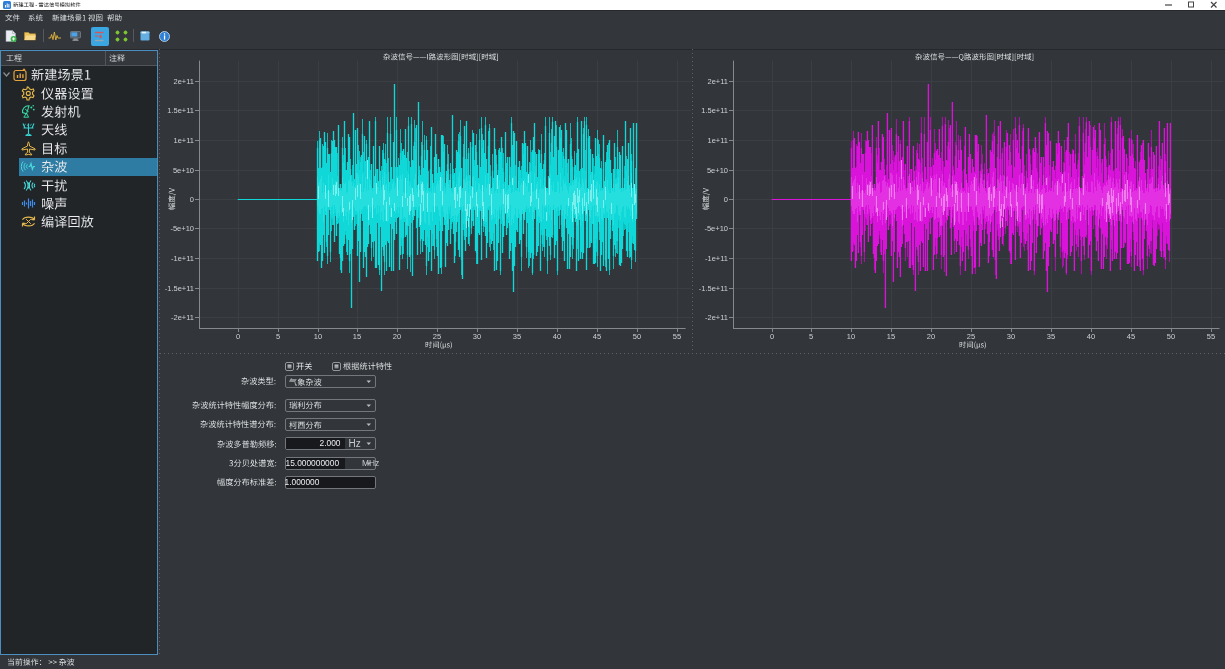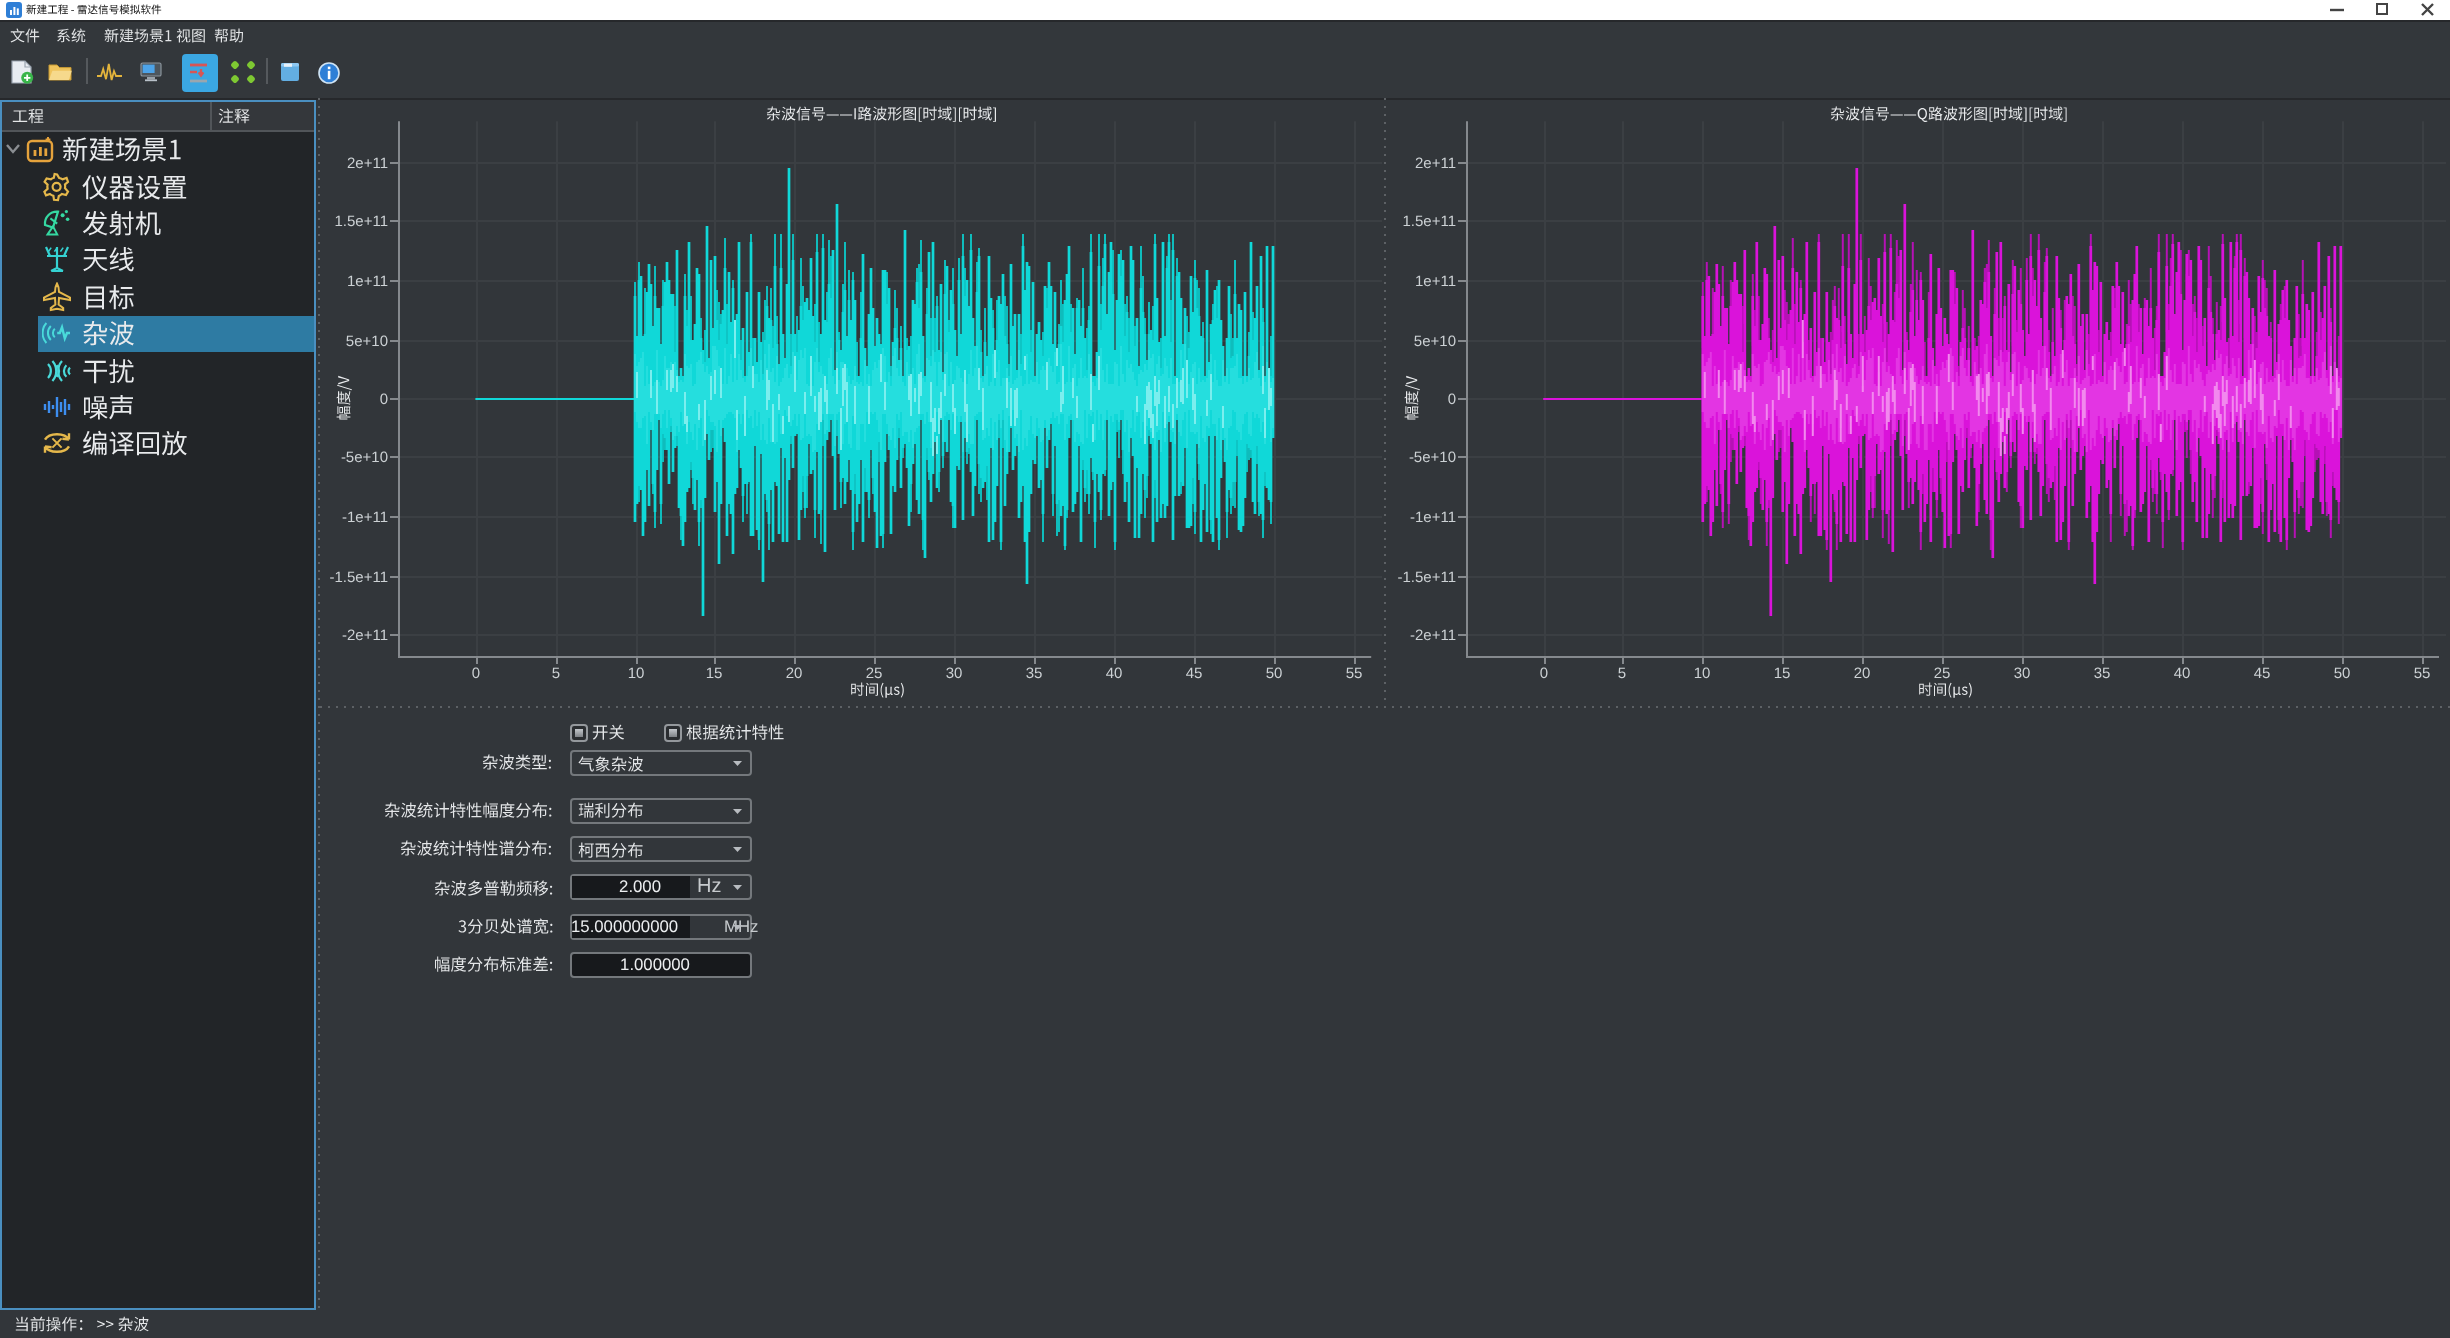--- a/index.html
+++ b/index.html
@@ -298,34 +298,34 @@
     <path transform="translate(0,7.2)" d="M3.3 -6.5V-5.9H6.6V-0.2C6.6 0 6.5 0 6.4 0C6.2 0.1 5.7 0.1 5.1 0C5.2 0.2 5.3 0.5 5.3 0.7C6.1 0.7 6.5 0.6 6.8 0.5C7.1 0.5 7.2 0.3 7.2 -0.2V-5.9H7.9V-6.5ZM4.2 -4.2H5.3V-2.2H4.2ZM3.7 -4.8V-1.1H4.2V-1.6H5.8V-4.8ZM1.6 -6.9V-5.3H0.4V-4.7H1.6C1.3 -3.6 0.8 -2.4 0.3 -1.7C0.4 -1.6 0.5 -1.3 0.6 -1.1C1 -1.6 1.3 -2.5 1.6 -3.4V0.6H2.2V-3.5C2.5 -3.1 2.8 -2.6 2.9 -2.3L3.3 -2.9C3.1 -3.1 2.5 -4 2.2 -4.3V-4.7H3.2V-5.3H2.2V-6.9Z M8.7 -6.4V-5.8H11.1V-4.6H9.1V0.6H9.7V0.1H14.9V0.6H15.5V-4.6H13.5V-5.8H15.9V-6.4ZM9.7 -0.5V-2C9.8 -1.9 10 -1.7 10.1 -1.6C11.3 -2.2 11.6 -3.1 11.7 -4.0H12.9V-2.7C12.9 -2 13 -1.9 13.7 -1.9C13.8 -1.9 14.7 -1.9 14.8 -1.9H14.9V-0.5ZM9.7 -2.0V-4.0H11.1C11.1 -3.3 10.8 -2.5 9.7 -2ZM11.7 -4.6V-5.8H12.9V-4.6ZM13.5 -4.0H14.9V-2.5C14.9 -2.5 14.9 -2.5 14.8 -2.5C14.6 -2.5 13.9 -2.5 13.8 -2.5C13.5 -2.5 13.5 -2.5 13.5 -2.7Z M21.9 -6.7 21.4 -6.5C21.9 -5.3 22.9 -4 23.8 -3.2C23.9 -3.4 24.1 -3.6 24.3 -3.7C23.4 -4.4 22.4 -5.6 21.9 -6.7ZM19.1 -6.7C18.6 -5.5 17.7 -4.3 16.8 -3.6C16.9 -3.5 17.2 -3.3 17.3 -3.1C17.5 -3.3 17.7 -3.5 17.9 -3.7V-3.2H19.5C19.3 -1.8 18.9 -0.5 16.9 0.2C17.1 0.3 17.2 0.5 17.3 0.7C19.4 -0.1 19.9 -1.6 20.2 -3.2H22.4C22.3 -1.1 22.2 -0.3 22 -0.1C21.9 -0 21.8 -0 21.6 -0C21.4 -0 20.9 -0 20.4 -0.1C20.5 0.1 20.6 0.4 20.6 0.5C21.1 0.6 21.6 0.6 21.9 0.6C22.2 0.5 22.4 0.5 22.5 0.3C22.8 -0 22.9 -1 23.1 -3.5C23.1 -3.6 23.1 -3.8 23.1 -3.8H18C18.7 -4.5 19.3 -5.5 19.7 -6.5Z M27.9 -6.9C27.8 -6.5 27.6 -6.1 27.4 -5.6H25.1V-5.0H27.2C26.6 -3.9 25.9 -2.9 24.9 -2.3C25 -2.1 25.1 -1.9 25.2 -1.7C25.7 -2 26.1 -2.4 26.4 -2.8V-0.1H27.0V-3.0H28.8V0.7H29.4V-3.0H31.3V-0.9C31.3 -0.8 31.2 -0.7 31.1 -0.7C30.9 -0.7 30.5 -0.7 29.9 -0.7C30 -0.6 30.1 -0.4 30.1 -0.2C30.8 -0.2 31.3 -0.2 31.5 -0.3C31.8 -0.4 31.9 -0.6 31.9 -0.9V-3.5H31.3H29.4V-4.6H28.8V-3.5H27C27.3 -4 27.6 -4.5 27.8 -5.0H32.3V-5.6H28.1C28.3 -6 28.4 -6.4 28.5 -6.7Z" fill="#e4e6e8"></path>
   </svg>
 <svg class="abs" style="left:366.0px;top:423.0px" width="6" height="4">
     <path d="M0.5 0.5 L2.75 3 L5 0.5 Z" fill="#b8bcc0"></path>
   </svg>
 <svg style="position:absolute;left:217.0px;top:439.5px" width="61" height="11">
     <path transform="translate(0,7.2)" d="M2.2 -1.7C1.8 -1.1 1.2 -0.6 0.5 -0.2C0.7 -0.1 0.9 0.1 1 0.2C1.6 -0.2 2.3 -0.9 2.8 -1.5ZM5.2 -1.5C5.8 -1 6.5 -0.3 6.8 0.1L7.3 -0.2C7 -0.6 6.3 -1.3 5.7 -1.7ZM3.2 -6.9C3.1 -6.5 3.1 -6.2 3 -5.9H0.8V-5.3H2.8C2.5 -4.6 1.8 -4 0.4 -3.6C0.5 -3.5 0.7 -3.3 0.7 -3.1C2.4 -3.6 3.1 -4.3 3.5 -5.3H5.3V-4.2C5.3 -3.5 5.5 -3.4 6.1 -3.4C6.2 -3.4 6.9 -3.4 7 -3.4C7.6 -3.4 7.7 -3.6 7.8 -4.6C7.6 -4.7 7.4 -4.8 7.3 -4.9C7.2 -4.1 7.2 -3.9 7 -3.9C6.8 -3.9 6.3 -3.9 6.2 -3.9C6 -3.9 5.9 -4 5.9 -4.2V-5.9H3.6C3.7 -6.2 3.7 -6.6 3.8 -6.9ZM0.6 -2.8V-2.2H3.7V-0.1C3.7 0 3.7 0 3.6 0.1C3.4 0.1 3 0.1 2.5 0C2.6 0.2 2.7 0.5 2.7 0.6C3.4 0.6 3.8 0.6 4 0.5C4.3 0.4 4.4 0.3 4.4 -0.1V-2.2H7.6V-2.8H4.4V-3.5H3.7V-2.8Z M9 -6.4C9.4 -6.1 10.1 -5.7 10.4 -5.4L10.7 -5.9C10.4 -6.2 9.8 -6.6 9.3 -6.8ZM8.5 -4.1C9 -3.9 9.7 -3.5 10 -3.3L10.3 -3.8C10 -4 9.3 -4.4 8.9 -4.6ZM8.7 0.2 9.2 0.5C9.7 -0.2 10.2 -1.2 10.5 -2.1L10.1 -2.5C9.7 -1.5 9.1 -0.5 8.7 0.2ZM13.1 -5.1V-3.7H11.7V-5.1ZM11.1 -5.7V-3.6C11.1 -2.4 11 -0.8 10.1 0.3C10.3 0.4 10.5 0.5 10.6 0.6C11.4 -0.4 11.6 -1.9 11.7 -3.1H11.9C12.2 -2.3 12.6 -1.5 13.2 -0.9C12.6 -0.4 12 -0.1 11.2 0.2C11.3 0.3 11.5 0.5 11.6 0.7C12.4 0.4 13 0 13.6 -0.5C14.2 0 14.9 0.4 15.7 0.7C15.8 0.5 16 0.3 16.1 0.1C15.3 -0.1 14.6 -0.4 14.1 -0.9C14.7 -1.6 15.2 -2.5 15.5 -3.5L15.1 -3.7L15 -3.7H13.7V-5.1H15.2C15.1 -4.7 15 -4.4 14.8 -4.1L15.4 -3.9C15.6 -4.4 15.8 -5 16 -5.6L15.6 -5.7L15.5 -5.7H13.7V-6.9H13.1V-5.7ZM12.5 -3.1H14.7C14.5 -2.4 14.1 -1.8 13.6 -1.3C13.1 -1.8 12.8 -2.4 12.5 -3.1Z M20.1 -6.9C19.6 -6.2 18.6 -5.4 17.3 -4.9C17.4 -4.8 17.6 -4.6 17.7 -4.4C18.5 -4.8 19.1 -5.2 19.7 -5.6H22C21.6 -5.1 21 -4.7 20.3 -4.3C20 -4.5 19.6 -4.8 19.3 -5L18.8 -4.7C19.2 -4.5 19.5 -4.3 19.8 -4C18.9 -3.6 18 -3.3 17 -3.1C17.1 -3 17.3 -2.7 17.3 -2.6C19.5 -3 21.9 -4.1 22.9 -6L22.5 -6.2L22.4 -6.2H20.3C20.5 -6.4 20.7 -6.6 20.8 -6.8ZM21.5 -4C20.9 -3.2 19.7 -2.3 18 -1.7C18.2 -1.6 18.3 -1.4 18.4 -1.3C19.5 -1.7 20.3 -2.2 21 -2.7H23.2C22.8 -2.1 22.2 -1.6 21.5 -1.2C21.2 -1.4 20.8 -1.8 20.5 -2L20 -1.7C20.3 -1.5 20.7 -1.1 21 -0.9C19.8 -0.3 18.4 -0.1 17 0.1C17.1 0.2 17.2 0.5 17.3 0.7C20.2 0.3 23 -0.6 24.1 -3.1L23.7 -3.3L23.6 -3.3H21.6C21.8 -3.5 22 -3.7 22.2 -3.9Z M25.9 -5.1C26.1 -4.7 26.4 -4.2 26.5 -3.8L27 -4.1C26.9 -4.4 26.7 -4.9 26.4 -5.3ZM31 -5.3C30.8 -4.9 30.5 -4.4 30.3 -4L30.8 -3.8C31 -4.2 31.3 -4.7 31.5 -5.1ZM30.3 -6.9C30.1 -6.6 29.9 -6.2 29.7 -5.9H27.3L27.6 -6C27.5 -6.3 27.3 -6.7 27.1 -6.9L26.5 -6.7C26.7 -6.5 26.9 -6.1 27 -5.9H25.5V-5.4H27.6V-3.8H25.0V-3.2H32.4V-3.8H29.8V-5.4H32.0V-5.9H30.3C30.5 -6.1 30.7 -6.4 30.9 -6.7ZM28.2 -5.4H29.2V-3.8H28.2ZM26.7 -1.0H30.7V-0.1H26.7ZM26.7 -1.4V-2.2H30.7V-1.4ZM26.1 -2.7V0.6H26.7V0.4H30.7V0.6H31.3V-2.7Z M38.2 -6.9C38.2 -6.2 38.2 -5.6 38.1 -5.0H37.0V-4.4H38.1C38 -2.4 37.7 -0.8 36.4 0.2C36.6 0.3 36.8 0.5 36.9 0.7C38.2 -0.4 38.6 -2.3 38.7 -4.4H39.8C39.8 -1.4 39.7 -0.3 39.5 -0.1C39.4 0 39.3 0.1 39.2 0C39 0 38.6 0 38.2 0C38.3 0.2 38.4 0.4 38.4 0.6C38.8 0.6 39.2 0.6 39.5 0.6C39.7 0.6 39.9 0.5 40 0.3C40.3 -0.1 40.4 -1.2 40.4 -4.7C40.4 -4.8 40.4 -5 40.4 -5.0H38.7C38.7 -5.6 38.7 -6.2 38.7 -6.9ZM33.5 -3.9V-2.0H34.9V-1.3H33.1V-0.8H34.9V0.7H35.5V-0.8H37.2V-1.3H35.5V-2.0H37.0V-3.9H35.5V-4.4H36.4V-5.6H37.2V-6.1H36.4V-6.9H35.9V-6.1H34.6V-6.9H34.1V-6.1H33.2V-5.6H34.1V-4.4H34.9V-3.9ZM35.9 -5.6V-4.9H34.6V-5.6ZM34 -3.4H34.9V-2.5H34ZM35.5 -3.4H36.4V-2.5H35.5Z M46.7 -4.1C46.7 -1.2 46.6 -0.3 44.7 0.2C44.8 0.4 44.9 0.5 45 0.7C47.1 0.1 47.2 -1.1 47.3 -4.1ZM47 -0.7C47.5 -0.3 48.2 0.3 48.6 0.7L48.9 0.3C48.6 -0.1 47.9 -0.6 47.3 -1ZM44.5 -3.2C44.1 -1.5 43.1 -0.3 41.4 0.2C41.5 0.3 41.7 0.5 41.7 0.7C43.6 0 44.6 -1.2 45 -3ZM42.1 -3.3C41.9 -2.6 41.7 -2 41.3 -1.6C41.4 -1.5 41.7 -1.4 41.8 -1.3C42.1 -1.8 42.4 -2.5 42.6 -3.1ZM45.5 -5.0V-1.1H46.0V-4.5H48.0V-1.1H48.6V-5.0H47.1L47.4 -5.9H48.8V-6.4H45.2V-5.9H46.8C46.7 -5.6 46.6 -5.2 46.5 -5ZM41.9 -6.2V-4.3H41.3V-3.8H43.0V-1.3H43.6V-3.8H45.1V-4.3H43.7V-5.3H44.9V-5.9H43.7V-6.9H43.2V-4.3H42.4V-6.2Z M52 -6.8C51.4 -6.6 50.5 -6.3 49.7 -6.2C49.7 -6 49.8 -5.8 49.8 -5.7C50.2 -5.7 50.5 -5.8 50.8 -5.9V-4.5H49.6V-4.0H50.7C50.4 -3 49.9 -2 49.5 -1.4C49.6 -1.2 49.7 -1 49.8 -0.8C50.2 -1.3 50.5 -2.1 50.8 -3.0V0.7H51.4V-3.1C51.6 -2.7 51.9 -2.3 52 -2L52.4 -2.5C52.3 -2.7 51.6 -3.5 51.4 -3.8V-4.0H52.4V-4.5H51.4V-6C51.8 -6.1 52.1 -6.2 52.4 -6.3ZM53.4 -4.8C53.7 -4.7 54 -4.4 54.2 -4.2C53.6 -3.9 53 -3.7 52.3 -3.5C52.4 -3.4 52.6 -3.2 52.7 -3.1C54.3 -3.5 55.9 -4.4 56.6 -5.9L56.2 -6.1L56.1 -6.1H54.6C54.7 -6.3 54.9 -6.5 55.1 -6.8L54.4 -6.9C54.1 -6.3 53.3 -5.6 52.3 -5.1C52.4 -5 52.6 -4.8 52.7 -4.7C53.2 -4.9 53.7 -5.2 54 -5.6H55.7C55.5 -5.2 55.1 -4.8 54.7 -4.5C54.4 -4.7 54.1 -5 53.8 -5.1ZM53.8 -1.6C54.1 -1.4 54.5 -1.1 54.7 -0.8C54 -0.3 53.1 0 52.2 0.2C52.3 0.3 52.4 0.5 52.5 0.7C54.5 0.2 56.3 -0.8 57.1 -3L56.7 -3.2L56.5 -3.2H55.1C55.3 -3.4 55.4 -3.6 55.6 -3.8L54.9 -3.9C54.5 -3.2 53.7 -2.3 52.4 -1.8C52.6 -1.7 52.7 -1.5 52.8 -1.3C53.6 -1.7 54.2 -2.1 54.6 -2.6H56.3C56 -2.1 55.6 -1.6 55.2 -1.2C54.9 -1.4 54.6 -1.7 54.2 -1.9Z M58.5 -3.2C58.8 -3.2 59.1 -3.4 59.1 -3.8C59.1 -4.1 58.8 -4.3 58.5 -4.3C58.2 -4.3 58 -4.1 58 -3.8C58 -3.4 58.2 -3.2 58.5 -3.2ZM58.5 0.1C58.8 0.1 59.1 -0.1 59.1 -0.5C59.1 -0.8 58.8 -1 58.5 -1C58.2 -1 58 -0.8 58 -0.5C58 -0.1 58.2 0.1 58.5 0.1Z" fill="#e4e6e8"></path>
   </svg>
 <div class="abs" style="left:284.5px;top:437.3px;width:91px;height:13px;background:#32363a;border:1px solid #74787c;border-radius:2px"></div>
 <div class="abs" style="left:285.5px;top:438.3px;width:59px;height:11px;background:#17191c"></div>
-<div class="abs" style="left:285.5px;top:437.3px;width:59px;height:13px;color:#eceef0;font-size:8.4px;line-height:13px;text-align:right;padding-right:14px">2.000</div>
+<div class="abs" style="left:285.5px;top:437.3px;width:59px;height:13px;color:#eceef0;font-size:8.4px;line-height:13px;text-align:right;padding-right:4px">2.000</div>
 <div class="abs" style="left:348.5px;top:437.3px;height:13px;color:#c6cacd;font-size:10px;line-height:13px">Hz</div>
 <svg class="abs" style="left:366.0px;top:442.3px" width="6" height="4">
     <path d="M0.5 0.5 L2.75 3 L5 0.5 Z" fill="#b8bcc0"></path>
   </svg>
 <svg style="position:absolute;left:229.0px;top:458.9px" width="49" height="11">
     <path transform="translate(0,7.2)" d="M2.2 0.1C3.2 0.1 4.1 -0.5 4.1 -1.6C4.1 -2.4 3.5 -3 2.8 -3.1V-3.2C3.5 -3.4 3.9 -3.9 3.9 -4.6C3.9 -5.6 3.1 -6.1 2.1 -6.1C1.4 -6.1 0.9 -5.8 0.5 -5.4L0.9 -4.9C1.2 -5.3 1.6 -5.5 2.1 -5.5C2.7 -5.5 3.1 -5.1 3.1 -4.6C3.1 -3.9 2.7 -3.4 1.5 -3.4V-2.8C2.9 -2.8 3.3 -2.4 3.3 -1.6C3.3 -0.9 2.8 -0.5 2.1 -0.5C1.4 -0.5 1 -0.8 0.6 -1.2L0.2 -0.7C0.6 -0.3 1.2 0.1 2.2 0.1Z M10.1 -6.7 9.5 -6.5C10.1 -5.3 11.1 -4 11.9 -3.2C12.1 -3.4 12.3 -3.6 12.4 -3.7C11.6 -4.4 10.6 -5.6 10.1 -6.7ZM7.2 -6.7C6.7 -5.5 5.9 -4.3 4.9 -3.6C5.1 -3.5 5.3 -3.3 5.4 -3.1C5.7 -3.3 5.9 -3.5 6.1 -3.7V-3.2H7.7C7.5 -1.8 7 -0.5 5.1 0.2C5.2 0.3 5.4 0.5 5.5 0.7C7.6 -0.1 8.1 -1.6 8.3 -3.2H10.5C10.5 -1.1 10.3 -0.3 10.1 -0.1C10 -0 9.9 -0 9.8 -0C9.6 -0 9.1 -0 8.5 -0.1C8.7 0.1 8.7 0.4 8.7 0.5C9.3 0.6 9.8 0.6 10 0.6C10.3 0.5 10.5 0.5 10.7 0.3C11 -0 11.1 -1 11.2 -3.5C11.2 -3.6 11.2 -3.8 11.2 -3.8H6.1C6.8 -4.5 7.4 -5.5 7.9 -6.5Z M16.5 -5.3V-3.5C16.5 -2.3 16.3 -0.9 13.2 0.1C13.4 0.3 13.5 0.5 13.6 0.6C16.8 -0.5 17.2 -2.1 17.2 -3.5V-5.3ZM17.1 -0.9C18.1 -0.5 19.3 0.2 19.9 0.6L20.3 0.1C19.6 -0.3 18.4 -0.9 17.4 -1.3ZM14.2 -6.5V-1.6H14.8V-5.9H18.9V-1.6H19.5V-6.5Z M24.4 -5C24.3 -3.9 24 -2.9 23.6 -2.1C23.3 -2.7 23 -3.4 22.8 -4.3C22.9 -4.6 22.9 -4.8 23 -5ZM22.8 -6.9C22.5 -5.2 22 -3.7 21.4 -2.8C21.5 -2.8 21.8 -2.6 21.9 -2.5C22.1 -2.8 22.3 -3.1 22.5 -3.5C22.7 -2.7 23 -2.1 23.3 -1.6C22.7 -0.8 22 -0.2 21.2 0.2C21.4 0.3 21.6 0.5 21.7 0.7C22.5 0.3 23.1 -0.3 23.7 -1C24.7 0.1 26 0.4 27.4 0.4H28.6C28.7 0.2 28.8 -0.1 28.9 -0.2C28.5 -0.2 27.7 -0.2 27.4 -0.2C26.2 -0.2 24.9 -0.5 24 -1.6C24.6 -2.6 25 -3.9 25.1 -5.5L24.7 -5.6L24.6 -5.6H23.2C23.3 -5.9 23.3 -6.3 23.4 -6.7ZM26 -6.9V-0.8H26.6V-4.3C27.2 -3.6 27.8 -2.8 28.1 -2.3L28.6 -2.7C28.3 -3.3 27.5 -4.2 26.9 -4.9L26.6 -4.7V-6.9Z M29.9 -6.3C30.3 -5.9 30.8 -5.3 31 -5L31.5 -5.4C31.2 -5.7 30.7 -6.3 30.3 -6.7ZM31.9 -4.9C32.2 -4.6 32.4 -4.2 32.6 -3.9L33 -4.2C32.9 -4.5 32.6 -4.9 32.3 -5.2ZM36.2 -5.2C36 -4.8 35.8 -4.4 35.5 -4.1L35.9 -3.9C36.2 -4.2 36.4 -4.6 36.7 -4.9ZM29.5 -4.3V-3.7H30.6V-0.7C30.6 -0.4 30.4 -0.1 30.3 -0C30.4 0.1 30.5 0.3 30.6 0.5C30.7 0.3 30.9 0.2 32.2 -0.7C32.1 -0.9 32 -1.1 32 -1.3L31.2 -0.8V-4.3ZM31.6 -3.7V-3.2H37.0V-3.7H35.3V-5.3H36.7V-5.9H35.4C35.5 -6.1 35.7 -6.4 35.9 -6.7L35.4 -6.9C35.2 -6.6 35 -6.2 34.8 -5.9H33.5L33.8 -6C33.6 -6.2 33.4 -6.6 33.1 -6.9L32.7 -6.7C32.9 -6.4 33.1 -6.1 33.2 -5.9H31.9V-5.3H33.3V-3.7ZM33.8 -5.3H34.7V-3.7H33.8ZM33 -1.0H35.7V-0.3H33ZM33 -1.5V-2.1H35.7V-1.5ZM32.4 -2.6V0.6H33.0V0.2H35.7V0.6H36.3V-2.6Z M41.6 -1.6V-0.2C41.6 0.4 41.9 0.6 42.7 0.6C42.9 0.6 44 0.6 44.2 0.6C45 0.6 45.2 0.3 45.2 -1C45.1 -1 44.8 -1.1 44.7 -1.2C44.6 -0.1 44.6 0 44.2 0C43.9 0 42.9 0 42.7 0C42.3 0 42.3 -0 42.3 -0.2V-1.6ZM41 -2.6V-1.9C41 -1.3 40.7 -0.4 37.7 0.3C37.8 0.4 38 0.6 38.1 0.8C41.3 0 41.6 -1.1 41.6 -1.9V-2.6ZM39 -3.4V-0.8H39.6V-2.9H43.2V-0.9H43.9V-3.4ZM40.9 -6.8C41 -6.6 41.1 -6.4 41.2 -6.2H38.0V-4.7H38.5V-5.6H44.3V-4.7H44.9V-6.2H42C41.9 -6.4 41.7 -6.7 41.5 -7ZM42.2 -5.3V-4.8H40.7V-5.3H40.0V-4.8H38.8V-4.3H40.0V-3.7H40.7V-4.3H42.2V-3.7H42.9V-4.3H44.1V-4.8H42.9V-5.3Z M46.7 -3.2C47 -3.2 47.2 -3.4 47.2 -3.8C47.2 -4.1 47 -4.3 46.7 -4.3C46.4 -4.3 46.1 -4.1 46.1 -3.8C46.1 -3.4 46.4 -3.2 46.7 -3.2ZM46.7 0.1C47 0.1 47.2 -0.1 47.2 -0.5C47.2 -0.8 47 -1 46.7 -1C46.4 -1 46.1 -0.8 46.1 -0.5C46.1 -0.1 46.4 0.1 46.7 0.1Z" fill="#e4e6e8"></path>
   </svg>
 <div class="abs" style="left:284.5px;top:456.7px;width:91px;height:13px;background:#32363a;border:1px solid #74787c;border-radius:2px"></div>
 <div class="abs" style="left:285.5px;top:457.7px;width:59px;height:11px;background:#17191c"></div>
 <div class="abs" style="left:285.5px;top:456.7px;width:59px;height:13px;color:#eceef0;font-size:8.4px;line-height:13px;text-align:right;padding-right:12px">15.000000000</div>
 <div class="abs" style="left:362px;top:456.7px;height:13px;color:#c6cacd;font-size:8.4px;line-height:13px">MHz</div>
 <svg class="abs" style="left:366.0px;top:461.7px" width="6" height="4">
     <path d="M0.5 0.5 L2.75 3 L5 0.5 Z" fill="#b8bcc0"></path>
   </svg>
 <svg style="position:absolute;left:217.0px;top:477.7px" width="61" height="11">
     <path transform="translate(0,7.2)" d="M3.5 -6.5V-5.9H7.8V-6.5ZM4.5 -4.9H6.8V-3.9H4.5ZM4 -5.4V-3.4H7.4V-5.4ZM0.5 -5.3V-1.0H1.0V-4.8H1.6V0.7H2.1V-4.8H2.8V-1.7C2.8 -1.7 2.8 -1.6 2.7 -1.6C2.6 -1.6 2.5 -1.6 2.3 -1.6C2.4 -1.5 2.5 -1.3 2.5 -1.1C2.7 -1.1 2.9 -1.1 3.1 -1.2C3.2 -1.3 3.3 -1.5 3.3 -1.7V-5.3H2.1V-6.9H1.6V-5.3ZM4.1 -1.0H5.3V-0.1H4.1ZM7.1 -1.0V-0.1H5.8V-1ZM4.1 -1.5V-2.3H5.3V-1.5ZM7.1 -1.5H5.8V-2.3H7.1ZM3.6 -2.8V0.7H4.1V0.4H7.1V0.6H7.7V-2.8Z M11.4 -5.3V-4.6H10.0V-4.1H11.4V-2.7H14.6V-4.1H15.9V-4.6H14.6V-5.3H13.9V-4.6H12.0V-5.3ZM13.9 -4.1V-3.2H12.0V-4.1ZM14.4 -1.7C14 -1.2 13.5 -0.9 12.9 -0.6C12.4 -0.9 11.9 -1.3 11.5 -1.7ZM10.2 -2.2V-1.7H11.2L10.9 -1.5C11.3 -1.1 11.7 -0.7 12.3 -0.4C11.5 -0.1 10.6 0 9.8 0.1C9.9 0.2 10 0.5 10 0.6C11 0.5 12 0.3 12.9 -0.1C13.7 0.3 14.7 0.5 15.7 0.7C15.8 0.5 16 0.3 16.1 0.1C15.2 0 14.3 -0.1 13.6 -0.4C14.3 -0.8 14.9 -1.3 15.3 -2L14.9 -2.2L14.8 -2.2ZM12.1 -6.8C12.2 -6.6 12.3 -6.3 12.4 -6.1H9.2V-3.8C9.2 -2.6 9.2 -0.9 8.5 0.4C8.7 0.4 8.9 0.6 9.1 0.7C9.7 -0.6 9.8 -2.5 9.8 -3.8V-5.5H16.0V-6.1H13.1C13 -6.3 12.8 -6.7 12.7 -6.9Z M21.9 -6.7 21.4 -6.5C21.9 -5.3 22.9 -4 23.8 -3.2C23.9 -3.4 24.1 -3.6 24.3 -3.7C23.4 -4.4 22.4 -5.6 21.9 -6.7ZM19.1 -6.7C18.6 -5.5 17.7 -4.3 16.8 -3.6C16.9 -3.5 17.2 -3.3 17.3 -3.1C17.5 -3.3 17.7 -3.5 17.9 -3.7V-3.2H19.5C19.3 -1.8 18.9 -0.5 16.9 0.2C17.1 0.3 17.2 0.5 17.3 0.7C19.4 -0.1 19.9 -1.6 20.2 -3.2H22.4C22.3 -1.1 22.2 -0.3 22 -0.1C21.9 -0 21.8 -0 21.6 -0C21.4 -0 20.9 -0 20.4 -0.1C20.5 0.1 20.6 0.4 20.6 0.5C21.1 0.6 21.6 0.6 21.9 0.6C22.2 0.5 22.4 0.5 22.5 0.3C22.8 -0 22.9 -1 23.1 -3.5C23.1 -3.6 23.1 -3.8 23.1 -3.8H18C18.7 -4.5 19.3 -5.5 19.7 -6.5Z M27.9 -6.9C27.8 -6.5 27.6 -6.1 27.4 -5.6H25.1V-5.0H27.2C26.6 -3.9 25.9 -2.9 24.9 -2.3C25 -2.1 25.1 -1.9 25.2 -1.7C25.7 -2 26.1 -2.4 26.4 -2.8V-0.1H27.0V-3.0H28.8V0.7H29.4V-3.0H31.3V-0.9C31.3 -0.8 31.2 -0.7 31.1 -0.7C30.9 -0.7 30.5 -0.7 29.9 -0.7C30 -0.6 30.1 -0.4 30.1 -0.2C30.8 -0.2 31.3 -0.2 31.5 -0.3C31.8 -0.4 31.9 -0.6 31.9 -0.9V-3.5H31.3H29.4V-4.6H28.8V-3.5H27C27.3 -4 27.6 -4.5 27.8 -5.0H32.3V-5.6H28.1C28.3 -6 28.4 -6.4 28.5 -6.7Z M36.6 -6.3V-5.7H40.2V-6.3ZM39.2 -2.7C39.6 -1.8 40 -0.8 40.1 -0.1L40.6 -0.3C40.5 -1 40.1 -2 39.7 -2.8ZM36.8 -2.8C36.6 -1.9 36.2 -1.1 35.8 -0.5C35.9 -0.4 36.2 -0.2 36.3 -0.1C36.7 -0.8 37.1 -1.7 37.4 -2.7ZM36.3 -4.3V-3.7H38.0V-0.1C38 -0 38 -0 37.9 0C37.8 0 37.4 0 36.9 -0C37 0.2 37.1 0.4 37.1 0.6C37.7 0.6 38.1 0.6 38.3 0.5C38.6 0.4 38.6 0.2 38.6 -0.1V-3.7H40.6V-4.3ZM34.5 -6.9V-5.1H33.2V-4.6H34.3C34.1 -3.6 33.5 -2.4 33 -1.8C33.1 -1.6 33.3 -1.4 33.3 -1.2C33.8 -1.7 34.2 -2.6 34.5 -3.5V0.6H35.1V-3.6C35.4 -3.2 35.7 -2.7 35.8 -2.5L36.2 -3C36 -3.2 35.3 -4.1 35.1 -4.4V-4.6H36.1V-5.1H35.1V-6.9Z M41.4 -6.3C41.8 -5.7 42.3 -4.9 42.5 -4.4L43.1 -4.7C42.9 -5.2 42.4 -6 41.9 -6.5ZM41.4 -0 42 0.3C42.4 -0.5 42.9 -1.6 43.2 -2.5L42.7 -2.8C42.3 -1.8 41.8 -0.7 41.4 -0ZM44.6 -3.2H46.3V-2.1H44.6ZM44.6 -3.8V-4.9H46.3V-3.8ZM46 -6.6C46.2 -6.2 46.5 -5.7 46.6 -5.4H44.7C44.9 -5.8 45.1 -6.2 45.2 -6.7L44.6 -6.8C44.2 -5.6 43.5 -4.3 42.7 -3.6C42.9 -3.5 43.1 -3.2 43.2 -3.1C43.5 -3.4 43.7 -3.8 44 -4.1V0.7H44.6V0.1H48.8V-0.5H46.9V-1.6H48.5V-2.1H46.9V-3.2H48.5V-3.8H46.9V-4.9H48.7V-5.4H46.6L47.1 -5.7C47 -6 46.8 -6.5 46.5 -6.8ZM44.6 -1.6H46.3V-0.5H44.6Z M54.9 -6.9C54.7 -6.6 54.5 -6.1 54.3 -5.8H52.4C52.2 -6.1 52 -6.6 51.7 -6.9L51.2 -6.7C51.3 -6.4 51.6 -6.1 51.7 -5.8H50.1V-5.2H52.8C52.8 -5 52.7 -4.8 52.6 -4.5H50.5V-4.0H52.5C52.4 -3.7 52.3 -3.5 52.2 -3.3H49.7V-2.7H51.9C51.3 -1.7 50.6 -0.9 49.5 -0.4C49.7 -0.3 49.9 -0 50 0.1C50.8 -0.4 51.5 -1 52.1 -1.8V-1.4H53.8V-0.3H51.0V0.3H56.9V-0.3H54.4V-1.4H56.3V-2.0H52.2C52.4 -2.2 52.5 -2.5 52.6 -2.7H56.9V-3.3H52.9C53 -3.5 53 -3.7 53.1 -4.0H56.2V-4.5H53.3C53.4 -4.8 53.4 -5 53.5 -5.2H56.6V-5.8H54.9C55.1 -6.1 55.4 -6.4 55.6 -6.7Z M58.5 -3.2C58.8 -3.2 59.1 -3.4 59.1 -3.8C59.1 -4.1 58.8 -4.3 58.5 -4.3C58.2 -4.3 58 -4.1 58 -3.8C58 -3.4 58.2 -3.2 58.5 -3.2ZM58.5 0.1C58.8 0.1 59.1 -0.1 59.1 -0.5C59.1 -0.8 58.8 -1 58.5 -1C58.2 -1 58 -0.8 58 -0.5C58 -0.1 58.2 0.1 58.5 0.1Z" fill="#e4e6e8"></path>
   </svg>
 <div class="abs" style="left:284.5px;top:475.5px;width:91px;height:13px;background:#17191c;border:1px solid #74787c;border-radius:2px"></div>
-<div class="abs" style="left:284.5px;top:475.5px;width:86px;height:13px;color:#eceef0;font-size:8.4px;line-height:13px;text-align:center">1.000000</div>
+<div class="abs" style="left:284.5px;top:475.5px;width:86px;height:13px;color:#eceef0;font-size:8.4px;line-height:13px;text-align:left">1.000000</div>
 <svg style="position:absolute;left:6.5px;top:658.3px" width="69" height="11">
     <path transform="translate(0,7.0)" d="M1 -6.1C1.4 -5.5 1.8 -4.7 2 -4.2L2.5 -4.5C2.4 -5 1.9 -5.7 1.5 -6.3ZM6.3 -6.4C6.1 -5.8 5.7 -4.9 5.3 -4.4L5.8 -4.2C6.2 -4.7 6.6 -5.5 7 -6.1ZM0.9 -0.3V0.3H6.2V0.6H6.9V-3.8H4.3V-6.6H3.6V-3.8H1.1V-3.2H6.2V-2.1H1.3V-1.5H6.2V-0.3Z M12.7 -4.1V-0.8H13.2V-4.1ZM14.3 -4.3V-0.1C14.3 0 14.2 0 14.1 0C14 0 13.5 0 13.1 0C13.2 0.2 13.2 0.4 13.3 0.6C13.9 0.6 14.3 0.6 14.5 0.5C14.8 0.4 14.9 0.2 14.9 -0.1V-4.3ZM13.6 -6.7C13.4 -6.3 13.1 -5.8 12.9 -5.4H10.5L10.9 -5.5C10.7 -5.8 10.4 -6.3 10.1 -6.6L9.5 -6.4C9.8 -6.1 10.1 -5.7 10.3 -5.4H8.3V-4.8H15.4V-5.4H13.5C13.8 -5.7 14 -6.1 14.2 -6.5ZM11.1 -2.4V-1.6H9.4V-2.4ZM11.1 -2.8H9.4V-3.6H11.1ZM8.8 -4.1V0.6H9.4V-1.1H11.1V-0.1C11.1 0 11.1 0.1 11 0.1C10.9 0.1 10.5 0.1 10.1 0.1C10.2 0.2 10.3 0.5 10.3 0.6C10.9 0.6 11.2 0.6 11.4 0.5C11.6 0.4 11.7 0.3 11.7 -0.0V-4.1Z M20 -5.9H21.8V-5.0H20ZM19.4 -6.3V-4.6H22.3V-6.3ZM19.1 -3.8H20.2V-2.9H19.1ZM21.6 -3.8H22.6V-2.9H21.6ZM17.1 -6.6V-5.0H16.2V-4.5H17.1V-2.8C16.7 -2.6 16.4 -2.5 16.1 -2.4L16.2 -1.9L17.1 -2.2V-0.1C17.1 0 17 0.1 16.9 0.1C16.9 0.1 16.6 0.1 16.4 0.1C16.4 0.2 16.5 0.5 16.5 0.6C16.9 0.6 17.2 0.6 17.4 0.5C17.6 0.4 17.6 0.2 17.6 -0.1V-2.4L18.4 -2.7L18.3 -3.2L17.6 -3.0V-4.5H18.4V-5.0H17.6V-6.6ZM20.6 -2.4V-1.8H18.5V-1.4H20.2C19.7 -0.8 18.8 -0.3 18 -0C18.1 0.1 18.3 0.3 18.4 0.5C19.2 0.2 20 -0.4 20.6 -1.0V0.6H21.1V-1.1C21.6 -0.5 22.4 0.1 23.1 0.4C23.1 0.2 23.3 0 23.4 -0.1C22.7 -0.3 22 -0.8 21.5 -1.4H23.3V-1.8H21.1V-2.4H23.1V-4.2H21.1V-2.4H20.6V-4.2H18.7V-2.4Z M27.9 -6.5C27.5 -5.4 26.8 -4.2 26.1 -3.5C26.2 -3.4 26.5 -3.2 26.6 -3.1C27 -3.5 27.4 -4.1 27.7 -4.7H28.2V0.6H28.8V-1.3H31.2V-1.9H28.8V-3.1H31.1V-3.6H28.8V-4.7H31.3V-5.3H28C28.1 -5.7 28.3 -6 28.4 -6.4ZM26 -6.6C25.5 -5.4 24.8 -4.2 24 -3.5C24.1 -3.3 24.3 -3 24.3 -2.9C24.6 -3.1 24.9 -3.5 25.1 -3.8V0.6H25.7V-4.7C26 -5.3 26.3 -5.9 26.5 -6.4Z M33.6 -3.8C33.9 -3.8 34.2 -4.1 34.2 -4.4C34.2 -4.8 33.9 -5 33.6 -5C33.3 -5 33 -4.8 33 -4.4C33 -4.1 33.3 -3.8 33.6 -3.8ZM33.6 0C33.9 0 34.2 -0.2 34.2 -0.6C34.2 -0.9 33.9 -1.2 33.6 -1.2C33.3 -1.2 33 -0.9 33 -0.6C33 -0.2 33.3 0 33.6 0Z M41.6 -1.2 45.4 -2.6V-3.2L41.6 -4.7V-4.1L43.4 -3.4L44.6 -2.9V-2.9L43.4 -2.5L41.6 -1.8Z M46 -1.2 49.7 -2.6V-3.2L46 -4.7V-4.1L47.8 -3.4L49 -2.9V-2.9L47.8 -2.5L46 -1.8Z M53.9 -1.7C53.5 -1.1 52.9 -0.6 52.3 -0.2C52.5 -0.1 52.7 0.1 52.8 0.2C53.4 -0.2 54.1 -0.8 54.5 -1.5ZM56.8 -1.4C57.4 -1 58.1 -0.3 58.4 0.1L58.9 -0.2C58.6 -0.6 57.9 -1.2 57.3 -1.7ZM54.9 -6.6C54.8 -6.3 54.8 -6 54.7 -5.7H52.6V-5.1H54.5C54.2 -4.4 53.5 -3.8 52.2 -3.5C52.3 -3.4 52.5 -3.1 52.5 -3C54.1 -3.4 54.8 -4.2 55.1 -5.1H56.9V-4C56.9 -3.4 57.1 -3.2 57.7 -3.2C57.8 -3.2 58.5 -3.2 58.6 -3.2C59.1 -3.2 59.3 -3.5 59.3 -4.5C59.2 -4.5 58.9 -4.6 58.8 -4.7C58.8 -3.9 58.7 -3.8 58.5 -3.8C58.4 -3.8 57.9 -3.8 57.8 -3.8C57.6 -3.8 57.5 -3.8 57.5 -4.0V-5.7H55.3C55.4 -6 55.4 -6.3 55.5 -6.6ZM52.4 -2.7V-2.1H55.4V-0.1C55.4 0 55.4 0 55.2 0.1C55.1 0.1 54.7 0.1 54.2 0C54.3 0.2 54.4 0.5 54.4 0.6C55.1 0.6 55.5 0.6 55.7 0.5C56 0.4 56 0.3 56 -0.1V-2.1H59.1V-2.7H56.0V-3.4H55.4V-2.7Z M60.4 -6.1C60.9 -5.9 61.5 -5.5 61.8 -5.2L62.1 -5.7C61.8 -6 61.2 -6.3 60.8 -6.6ZM60 -4C60.5 -3.8 61.1 -3.4 61.4 -3.1L61.7 -3.6C61.4 -3.9 60.8 -4.2 60.3 -4.4ZM60.2 0.2 60.7 0.5C61.1 -0.2 61.6 -1.2 62 -2L61.5 -2.4C61.1 -1.5 60.6 -0.4 60.2 0.2ZM64.4 -4.9V-3.5H63.1V-4.9ZM62.5 -5.5V-3.5C62.5 -2.3 62.4 -0.8 61.6 0.3C61.7 0.4 61.9 0.5 62 0.6C62.8 -0.4 63 -1.8 63.1 -3.0H63.3C63.6 -2.2 64 -1.5 64.5 -0.9C64 -0.4 63.3 -0.1 62.6 0.2C62.7 0.3 62.9 0.5 63 0.6C63.7 0.4 64.4 0 64.9 -0.5C65.5 0 66.2 0.4 67 0.6C67 0.5 67.2 0.2 67.3 0.1C66.6 -0.1 65.9 -0.4 65.4 -0.9C66 -1.5 66.4 -2.4 66.7 -3.4L66.3 -3.6L66.2 -3.5H65.0V-4.9H66.5C66.4 -4.6 66.2 -4.2 66.1 -4L66.6 -3.8C66.8 -4.2 67.1 -4.8 67.3 -5.4L66.8 -5.5L66.7 -5.5H65.0V-6.6H64.4V-5.5ZM63.8 -3.0H66C65.7 -2.3 65.4 -1.7 64.9 -1.3C64.5 -1.8 64.1 -2.4 63.8 -3Z" fill="#e4e6e8"></path>
   </svg>
 </body></html>

